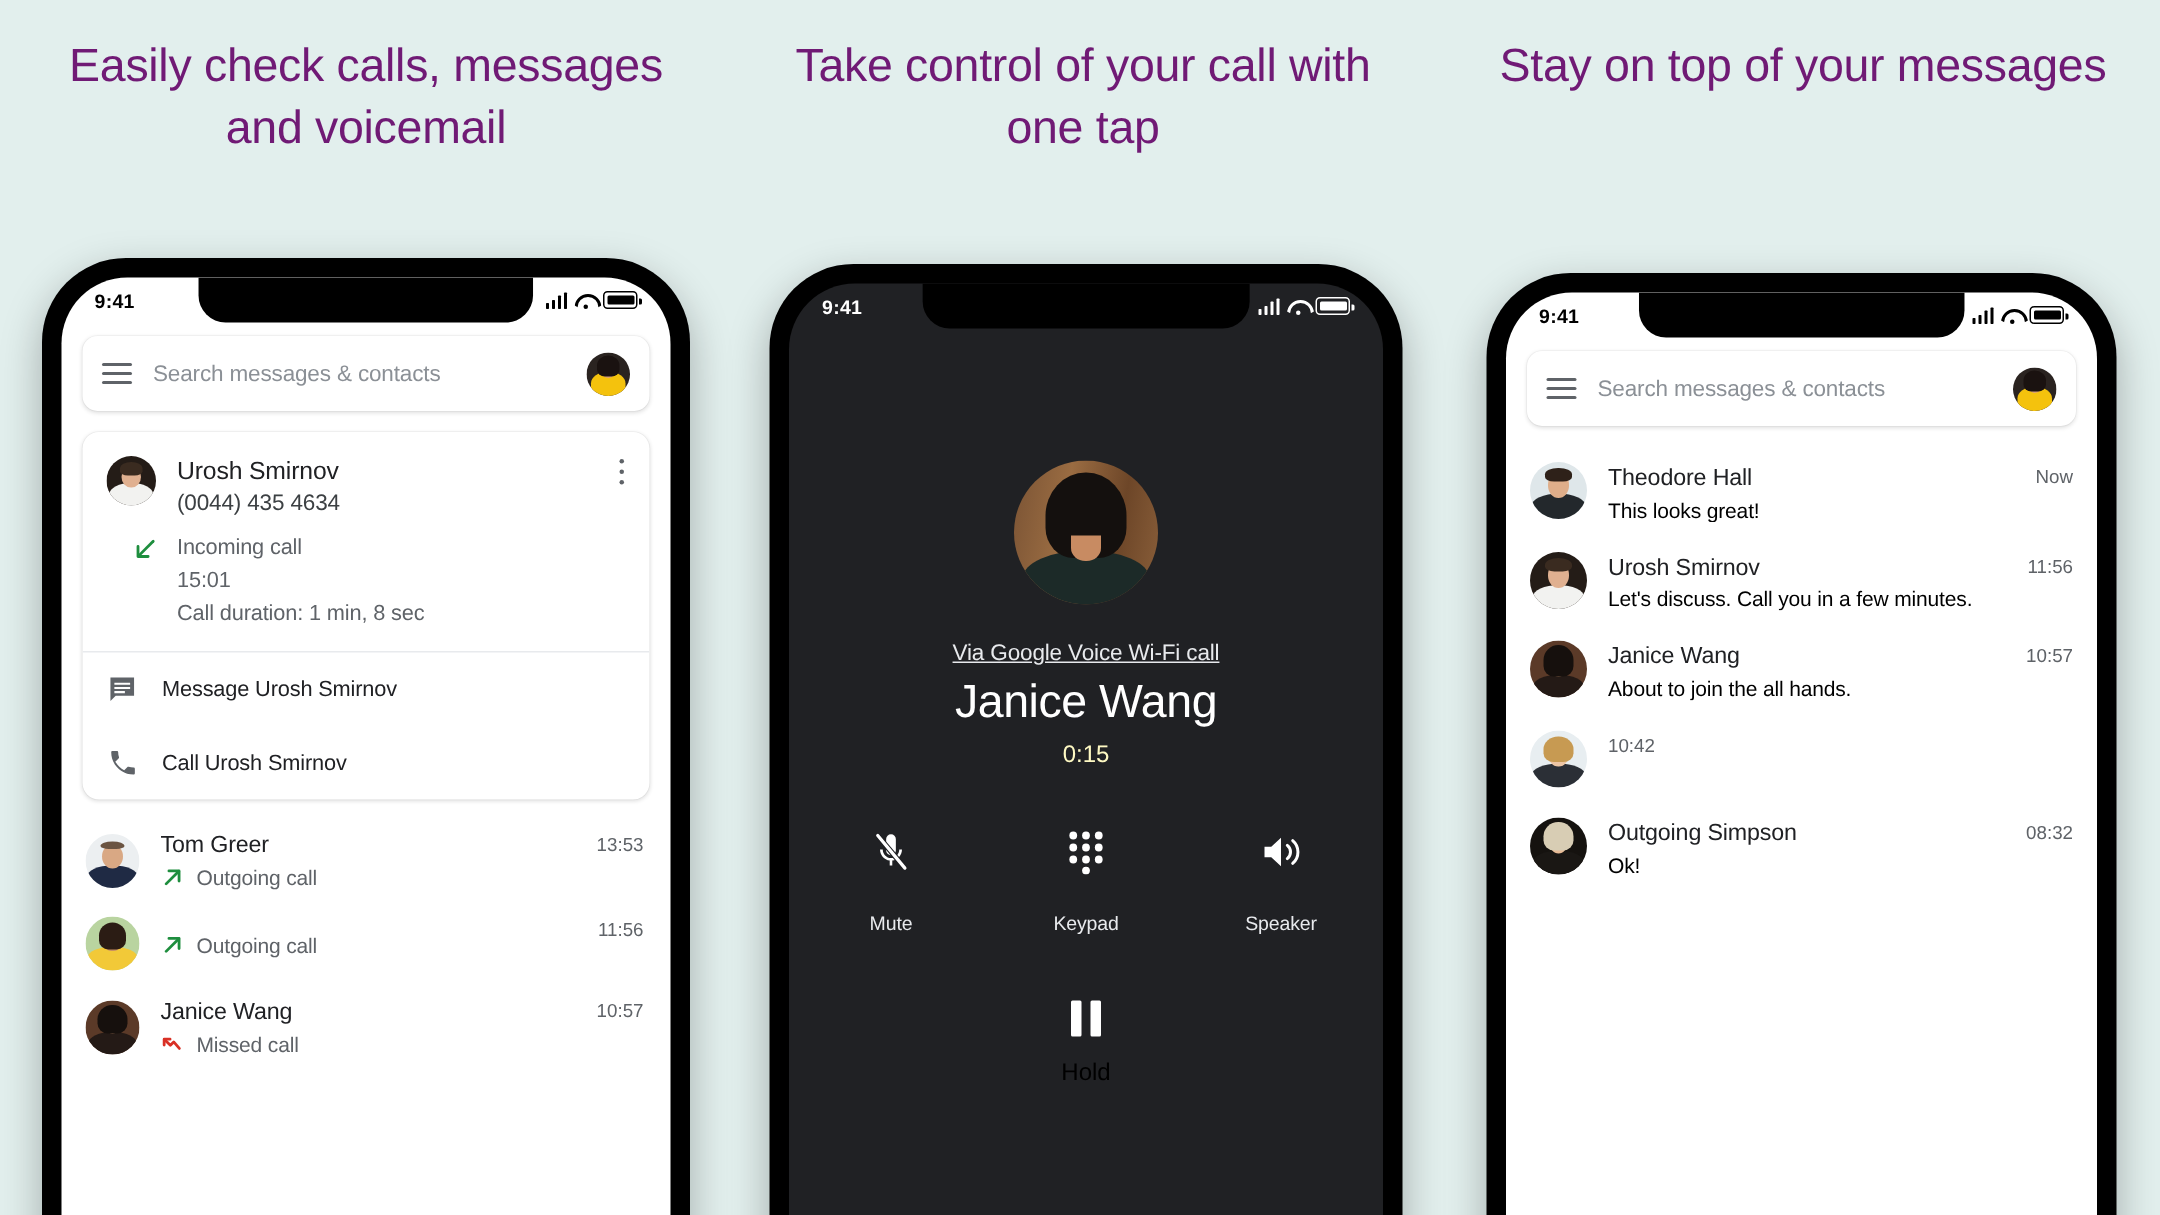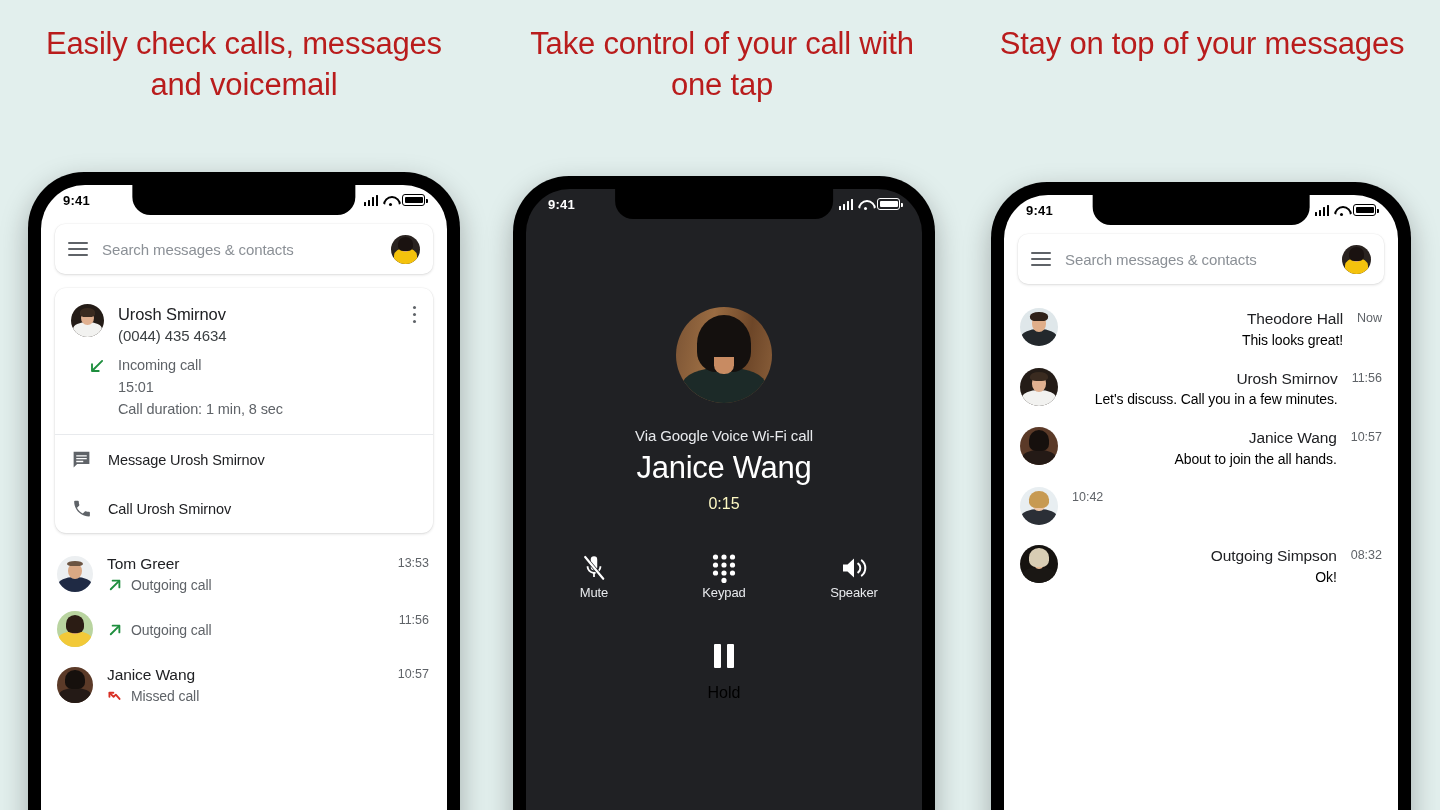--- a/index.html
+++ b/index.html
@@ -8,21 +8,21 @@
     overflow: hidden;
     background: #e2efed;
     font-family: "Liberation Sans", sans-serif;
   }
   .stage { position: relative; width: 1440px; height: 810px; background: #e2efed; }
 
   
   .headline {
     position: absolute;
     text-align: center;
-    color: #b91c1c;
+    color: #701a75;
     font-size: 31px;
     line-height: 1.32;
     font-weight: 400;
     letter-spacing: -0.2px;
   }
   .headline.h1 { left: 24px;  top: 24px; width: 440px; }
   .headline.h2 { left: 502px; top: 24px; width: 440px; }
   .headline.h3 { left: 982px; top: 24px; width: 440px; }
 
   
@@ -154,33 +154,33 @@
   .log-row .av { width: 36px; height: 36px; }
   .log-body { flex: 1; min-width: 0; }
   .log-name { font-size: 15.5px; color: #202124; line-height: 1.35; letter-spacing: -0.1px; }
   .log-sub { display:flex; align-items:center; gap: 9px; margin-top: 2px; }
   .log-sub .txt { font-size: 14px; color: #5f6368; letter-spacing: -0.1px; }
   .log-time { font-size: 12.5px; color: #5f6368; flex: 0 0 auto; align-self: flex-start; margin-top: 2px; }
 
   
   .call-screen { position:absolute; inset:0; display:flex; flex-direction:column; align-items:center; }
   .call-avatar { width: 96px; height: 96px; border-radius: 50%; overflow:hidden; margin-top: 118px; }
-  .call-via { margin-top: 24px; font-size: 15px; color: #e8eaed; letter-spacing: -0.1px; }
+  .call-via { margin-top: 24px; font-size: 15px; color: #e8eaed; letter-spacing: -0.1px; text-decoration: underline; }
   .call-name { margin-top: 6px; font-size: 31px; color: #ffffff; letter-spacing: -0.3px; }
   .call-timer { margin-top: 9px; font-size: 16px; color: #fef9c3; }
   .call-controls { margin-top: 40px; display:flex; gap: 72px; }
-  .ctl { display:flex; flex-direction:column; align-items:center; gap: 2px; width: 58px; }
+  .ctl { display:flex; flex-direction:column; align-items:center; gap: 25px; width: 58px; }
   .ctl .glyph { height: 30px; display:flex; align-items:center; justify-content:center; }
   .ctl .lbl { font-size: 13px; color: #e8eaed; letter-spacing: -0.1px; }
   .hold-wrap { margin-top: 44px; display:flex; flex-direction:column; align-items:center; gap: 16px; }
   .pause { display:flex; gap: 6px; }
   .pause i { display:block; width: 7px; height: 24px; background: #fff; border-radius: 1px; }
 
   
-  .msg-row { display:flex; align-items:flex-start; gap: 14px; padding: 10px 16px 10px 16px; text-align: right; }
+  .msg-row { display:flex; align-items:flex-start; gap: 14px; padding: 10px 16px 10px 16px; }
   .msg-row .av { width: 38px; height: 38px; }
   .msg-body { flex: 1; min-width: 0; }
   .msg-name { font-size: 15.5px; color: #202124; line-height: 1.4; letter-spacing: -0.1px; }
   .msg-prev {
     font-size: 14px; color: #000000; margin-top: 2px; letter-spacing: -0.1px;
     white-space: nowrap; overflow: hidden; text-overflow: ellipsis;
   }
   .msg-time { font-size: 12.5px; color: #5f6368; flex: 0 0 auto; margin-top: 3px; }
 </style>
 </head>

